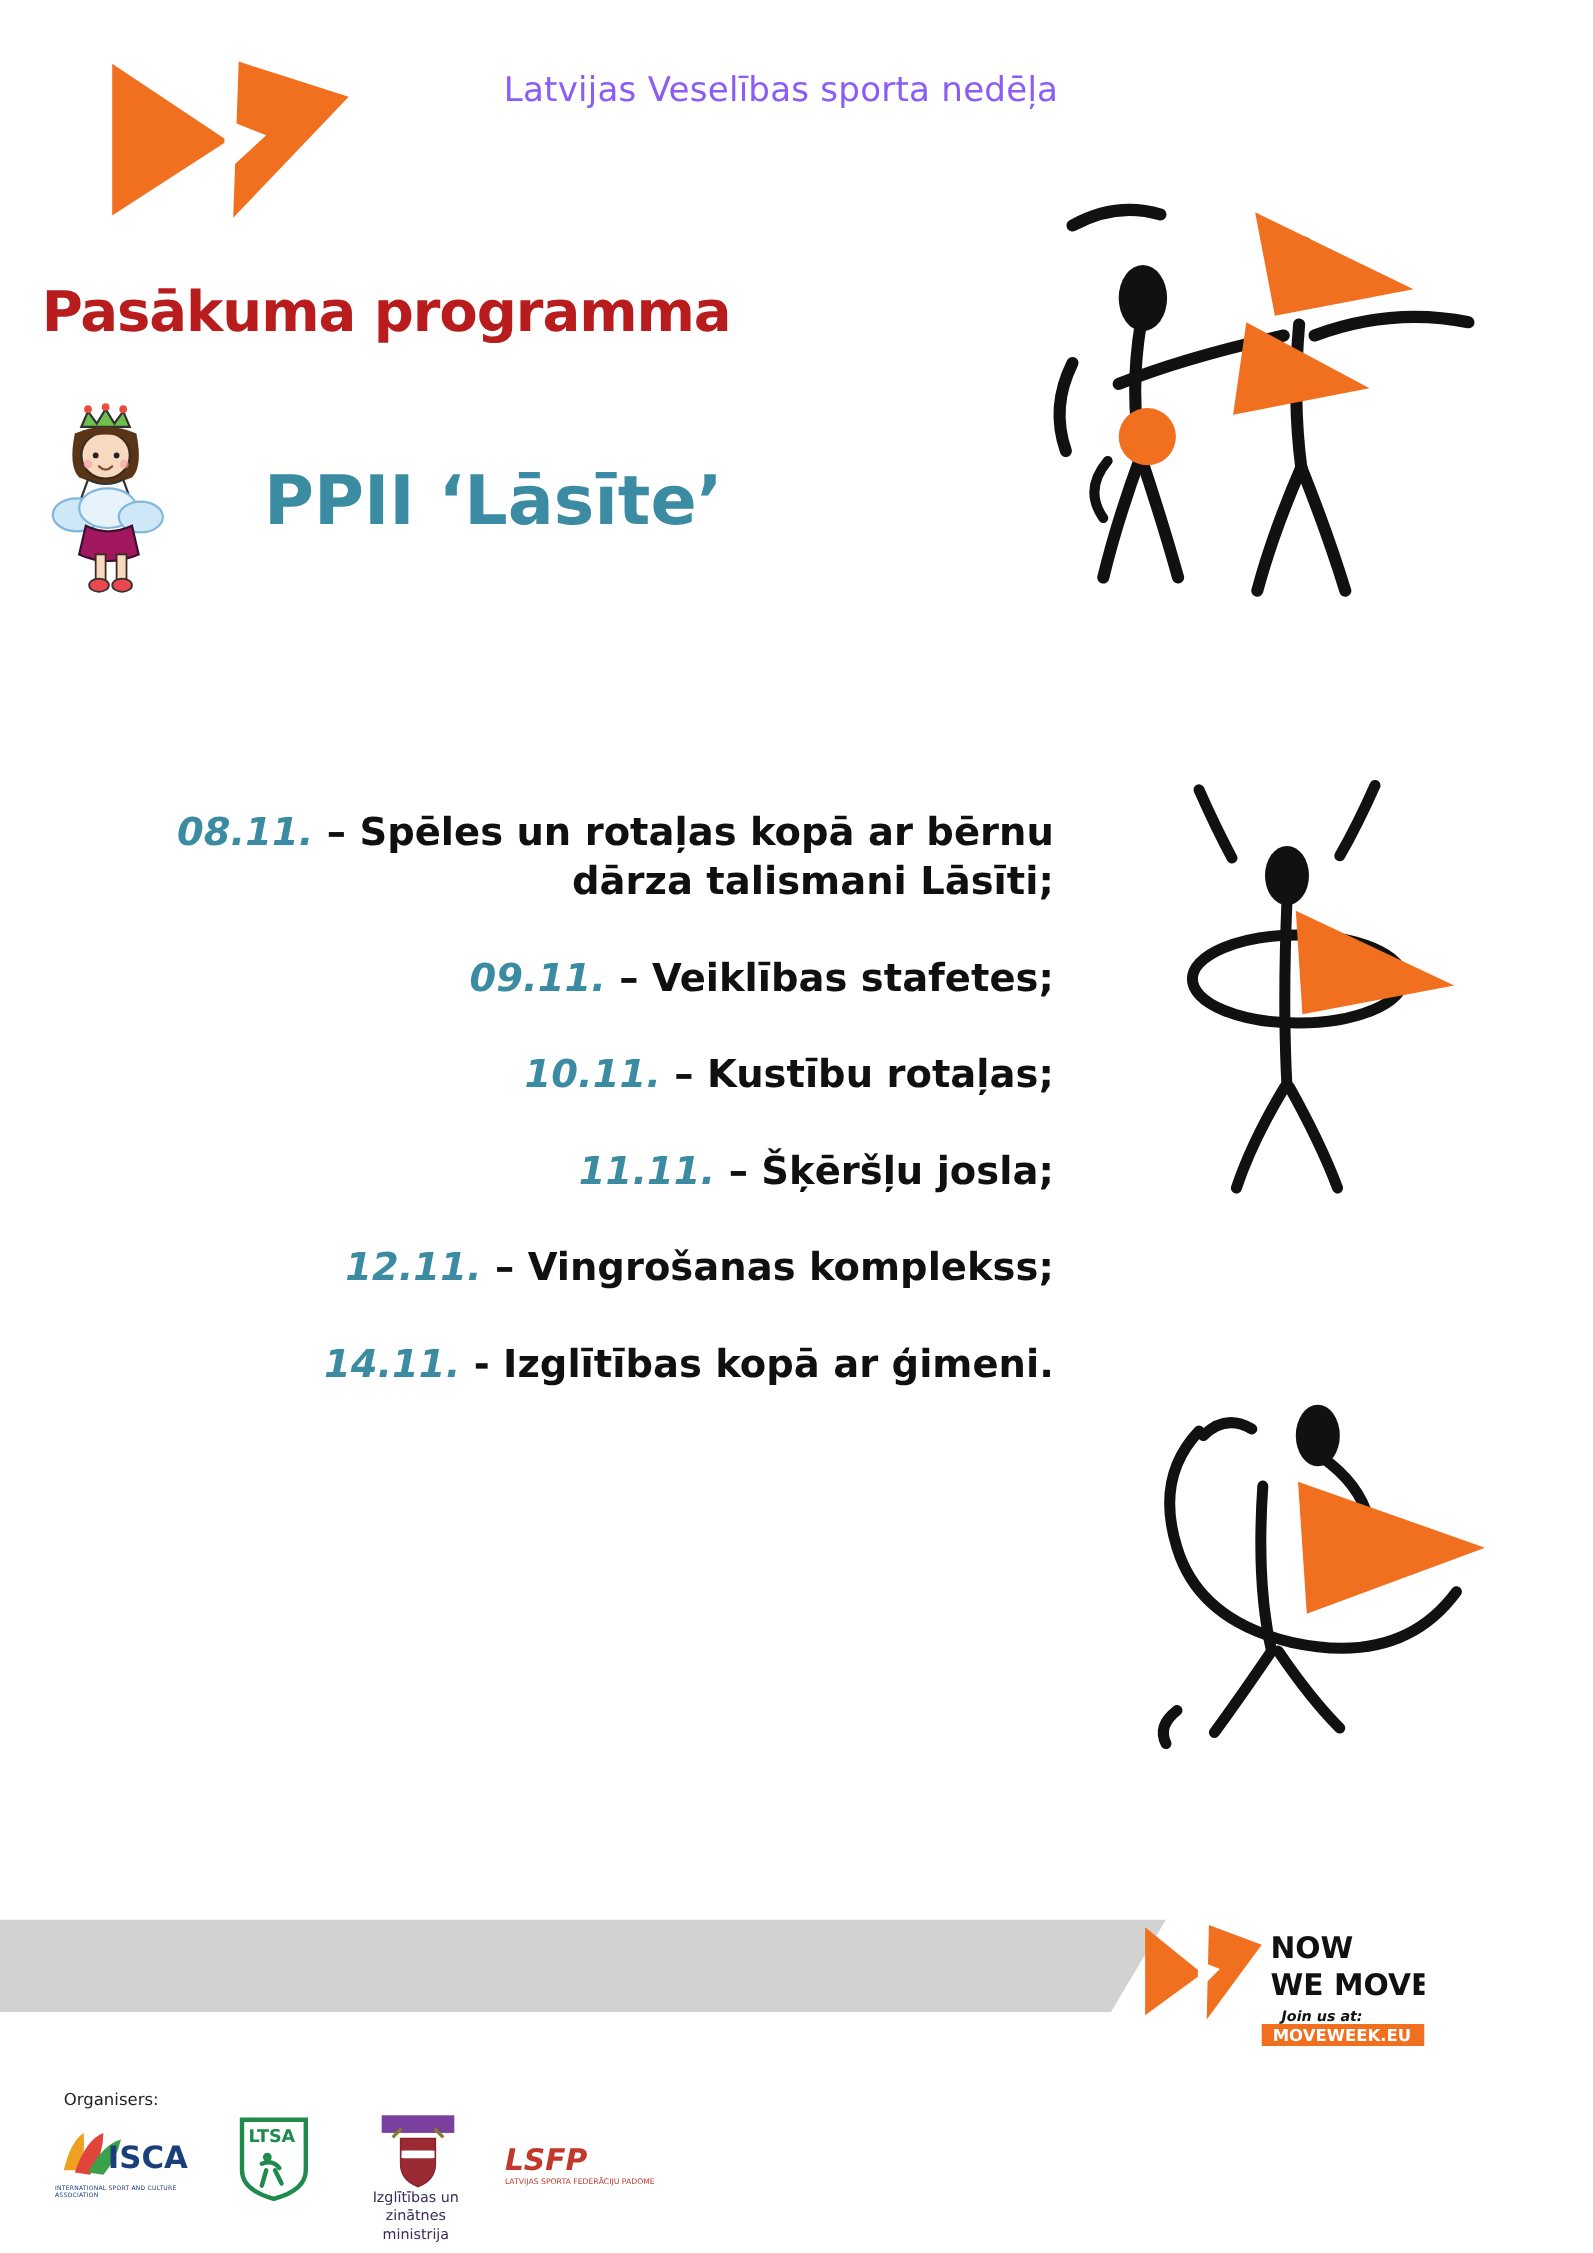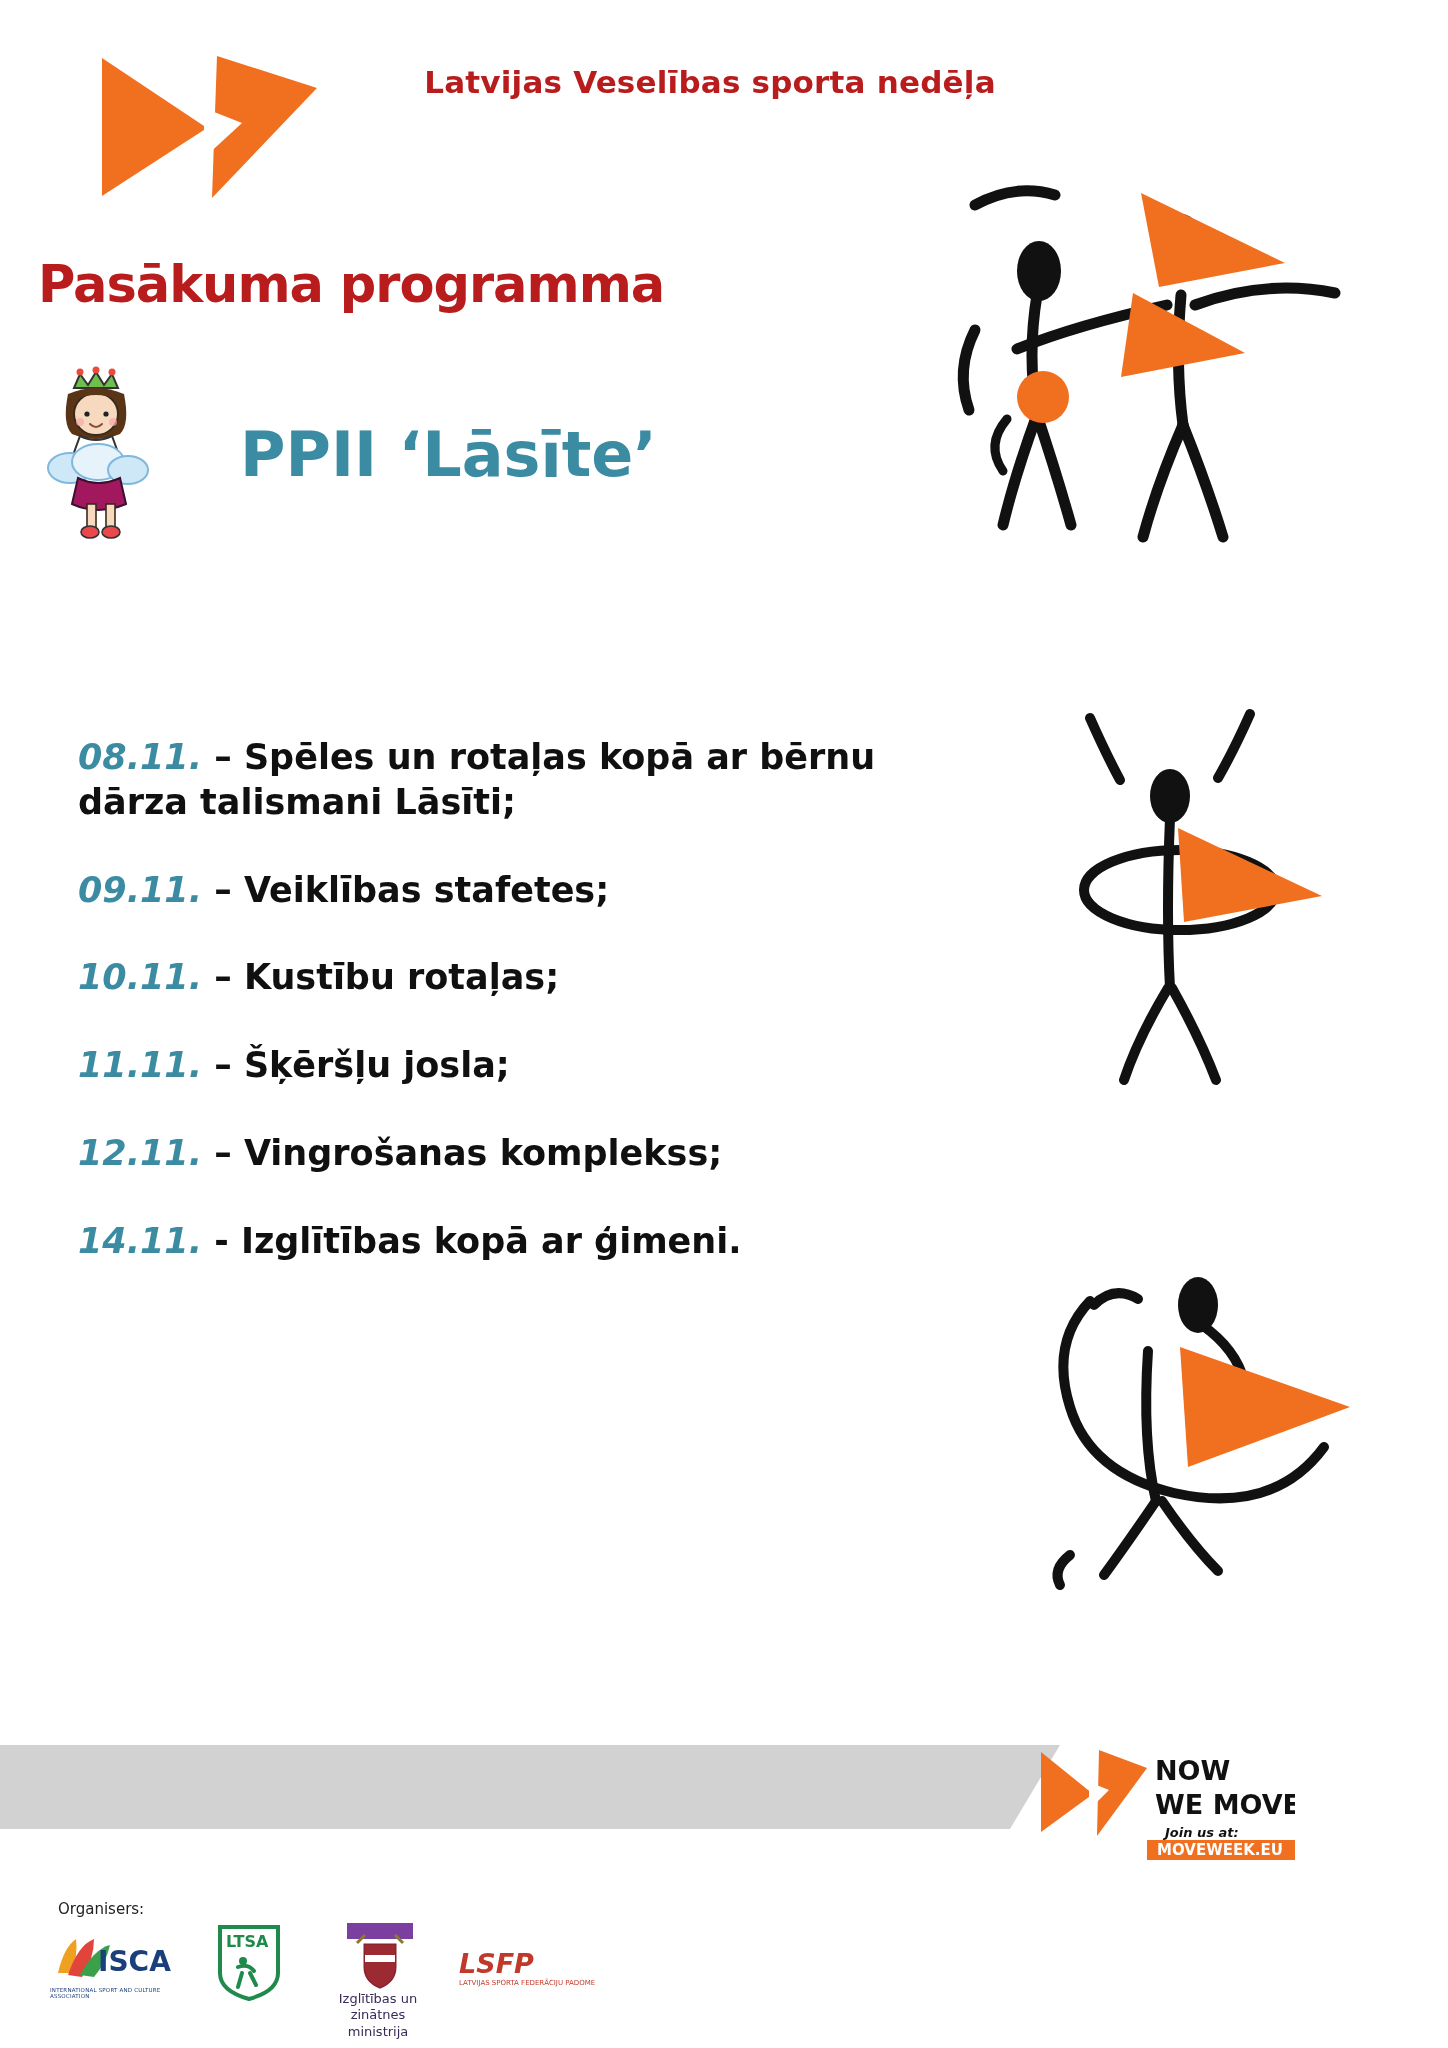--- a/index.html
+++ b/index.html
@@ -18,24 +18,24 @@
   .header-logo {
     position: absolute;
     left: 92px; top: 48px;
     width: 230px; height: 155px;
   }
   .header-title {
     position: absolute;
     left: 330px; top: 62px;
     width: 760px;
     text-align: center;
-    font-weight: bold;
+    font-weight: normal;
     font-size: 31px;
     line-height: 1.33;
-    color: #b91c1c;
+    color: #8b5cf6;
     letter-spacing: 0.2px;
   }
 
   .main-title {
     position: absolute;
     left: 38px; top: 255px;
     font-size: 51px;
     font-weight: bold;
     color: #b91c1c;
     letter-spacing: -1px;
@@ -64,20 +64,21 @@
     position: absolute;
     left: 78px; top: 735px;
     width: 880px;
   }
   .prog-item {
     font-size: 35px;
     font-weight: bold;
     color: #101010;
     line-height: 1.28;
     margin-bottom: 43px;
+    text-align: right;
   }
   .prog-date {
     color: #3b8ca3;
     font-style: italic;
   }
 
   
   .fig-top    { position: absolute; left: 945px; top: 175px;  width: 470px; height: 420px; }
   .fig-hoop   { position: absolute; left: 1060px; top: 700px; width: 285px; height: 400px; }
   .fig-rope   { position: absolute; left: 1030px; top: 1255px;width: 350px; height: 360px; }

